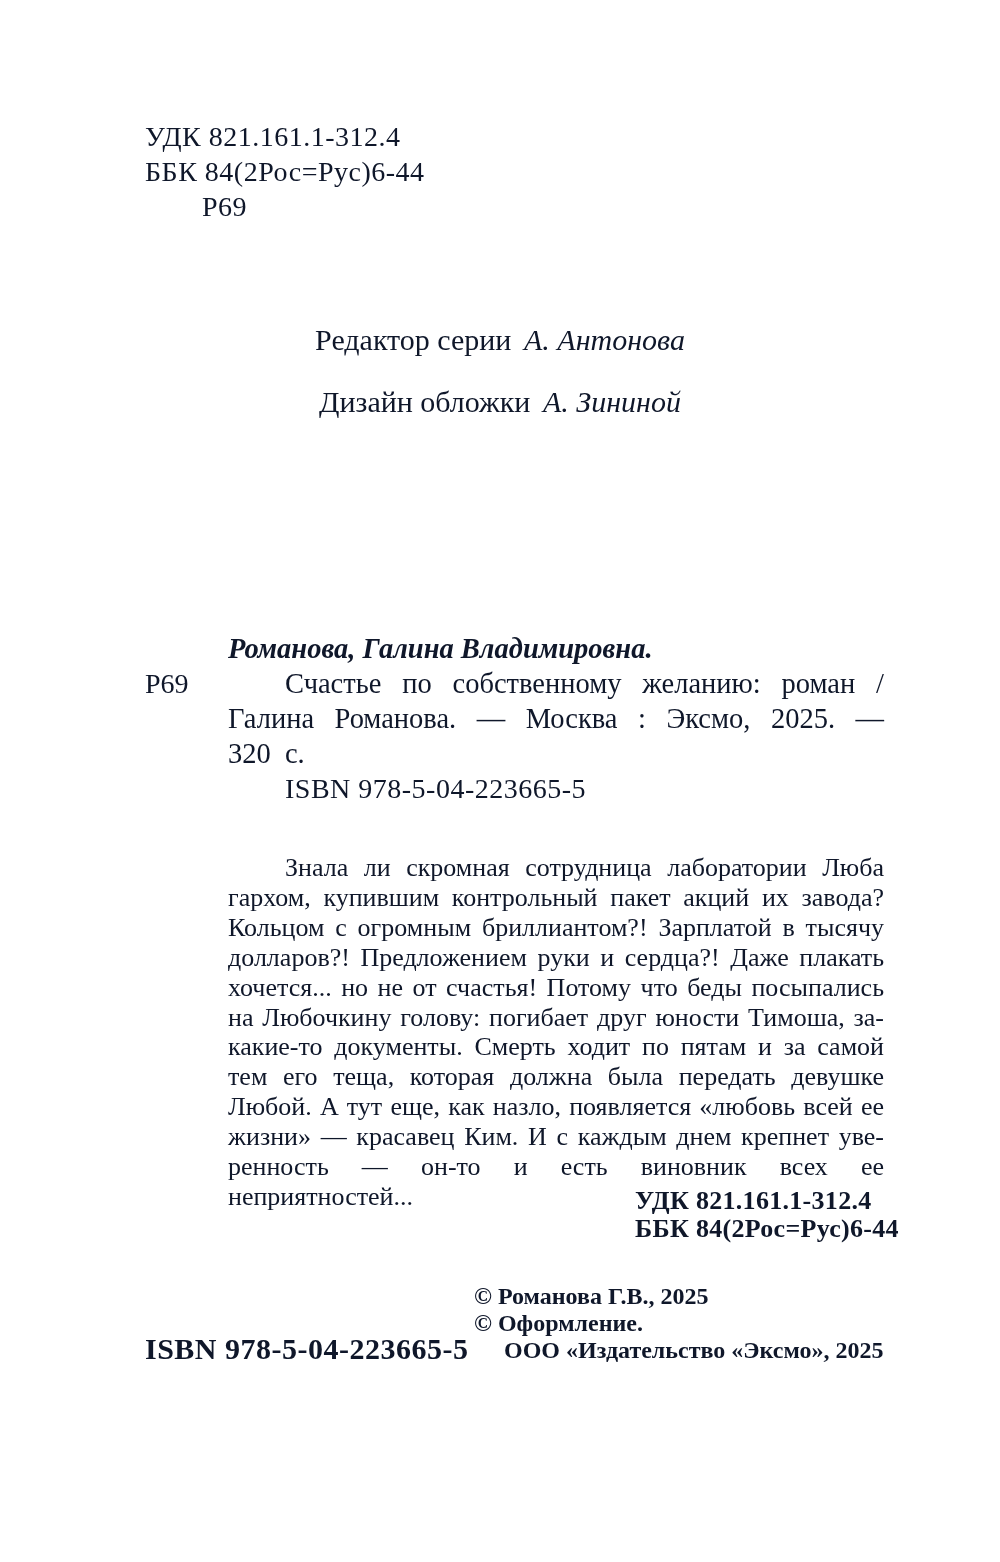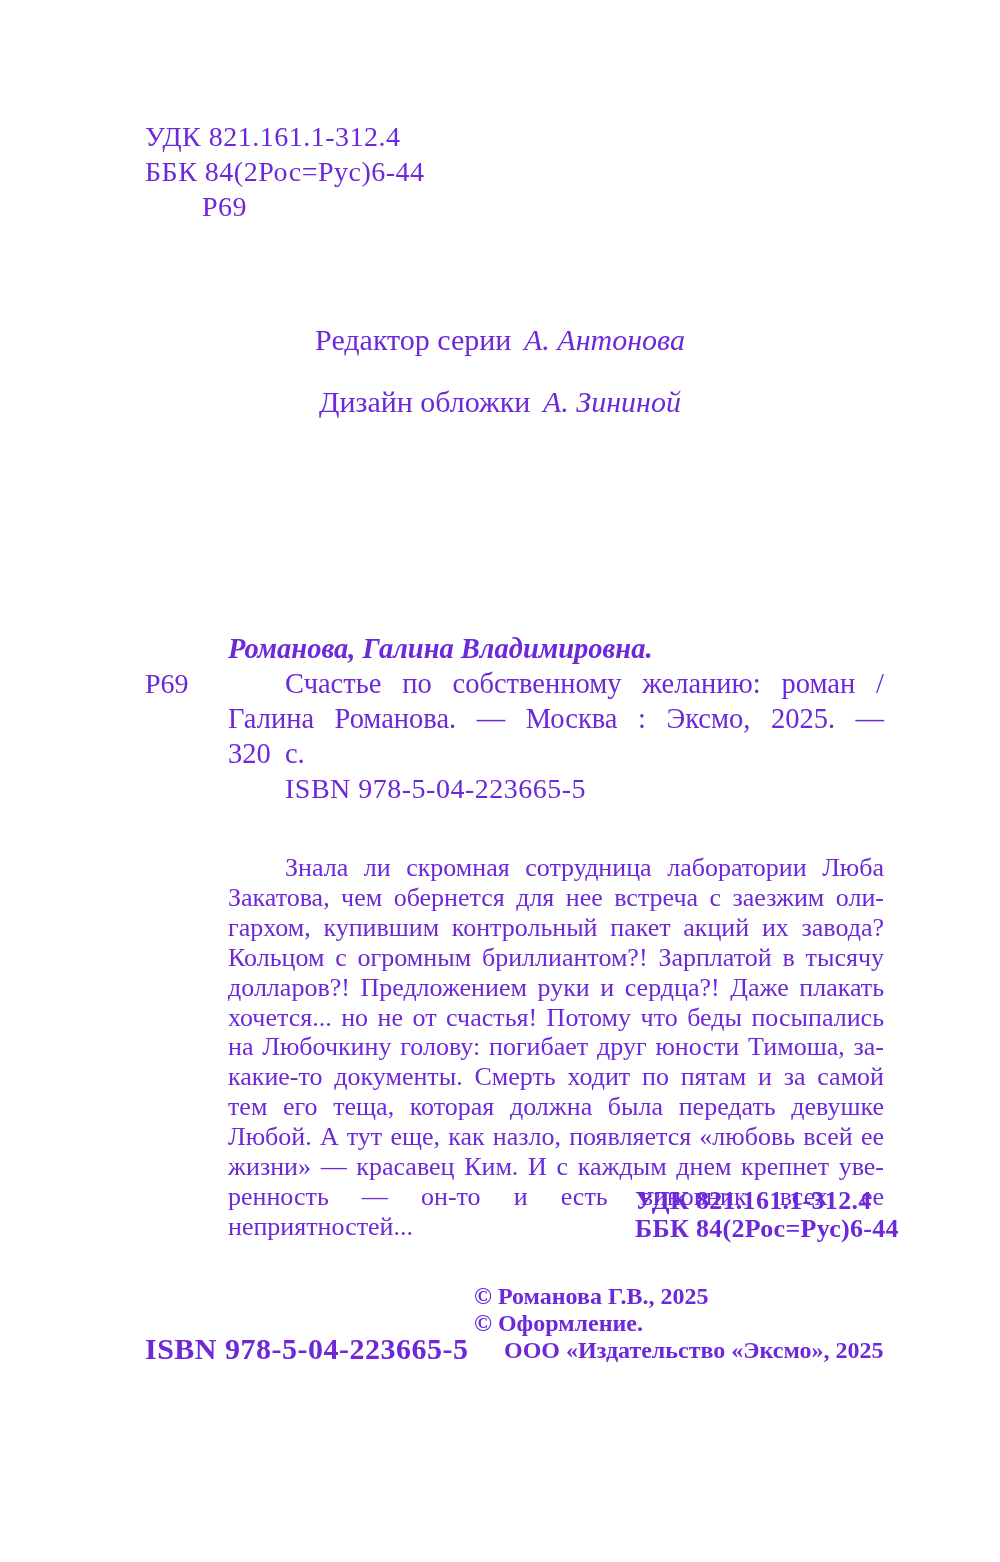--- a/index.html
+++ b/index.html
@@ -5,21 +5,21 @@
   html, body {
     margin: 0;
     padding: 0;
     background: #ffffff;
   }
   #page {
     position: relative;
     width: 1000px;
     height: 1562px;
     background: #ffffff;
-    color: #6d28d9;
+    color: #0f172a;
     font-family: "Liberation Serif", "DejaVu Serif", serif;
     overflow: hidden;
   }
   .abs { position: absolute; }
 
   
   #top-codes {
     left: 145px; top: 119px;
     font-size: 28px; line-height: 35px;
     letter-spacing: 0.5px;
@@ -115,21 +115,20 @@
     <div class="card-heading">Романова, Галина Владимировна.</div>
     <div class="jline card-l1">Счастье по собственному желанию: роман /</div>
     <div class="jline card-l2">Галина Романова. — Москва : Эксмо, 2025. —</div>
     <div class="card-l3">320 с.</div>
   </div>
 
   <div id="card-isbn" class="abs">ISBN 978-5-04-223665-5</div>
 
   <div id="annotation" class="abs">
     <div class="a-line first">Знала ли скромная сотрудница лаборатории Люба</div>
-    <div class="a-line">Закатова, чем обернется для нее встреча с заезжим оли-</div>
     <div class="a-line">гархом, купившим контрольный пакет акций их завода?</div>
     <div class="a-line">Кольцом с огромным бриллиантом?! Зарплатой в тысячу</div>
     <div class="a-line">долларов?! Предложением руки и сердца?! Даже плакать</div>
     <div class="a-line">хочется... но не от счастья! Потому что беды посыпались</div>
     <div class="a-line">на Любочкину голову: погибает друг юности Тимоша, за-</div>
     <div class="a-line">какие-то документы. Смерть ходит по пятам и за самой</div>
     <div class="a-line">тем его теща, которая должна была передать девушке</div>
     <div class="a-line">Любой. А тут еще, как назло, появляется «любовь всей ее</div>
     <div class="a-line">жизни» — красавец Ким. И с каждым днем крепнет уве-</div>
     <div class="a-line last">ренность — он-то и есть виновник всех ее неприятностей...</div>

